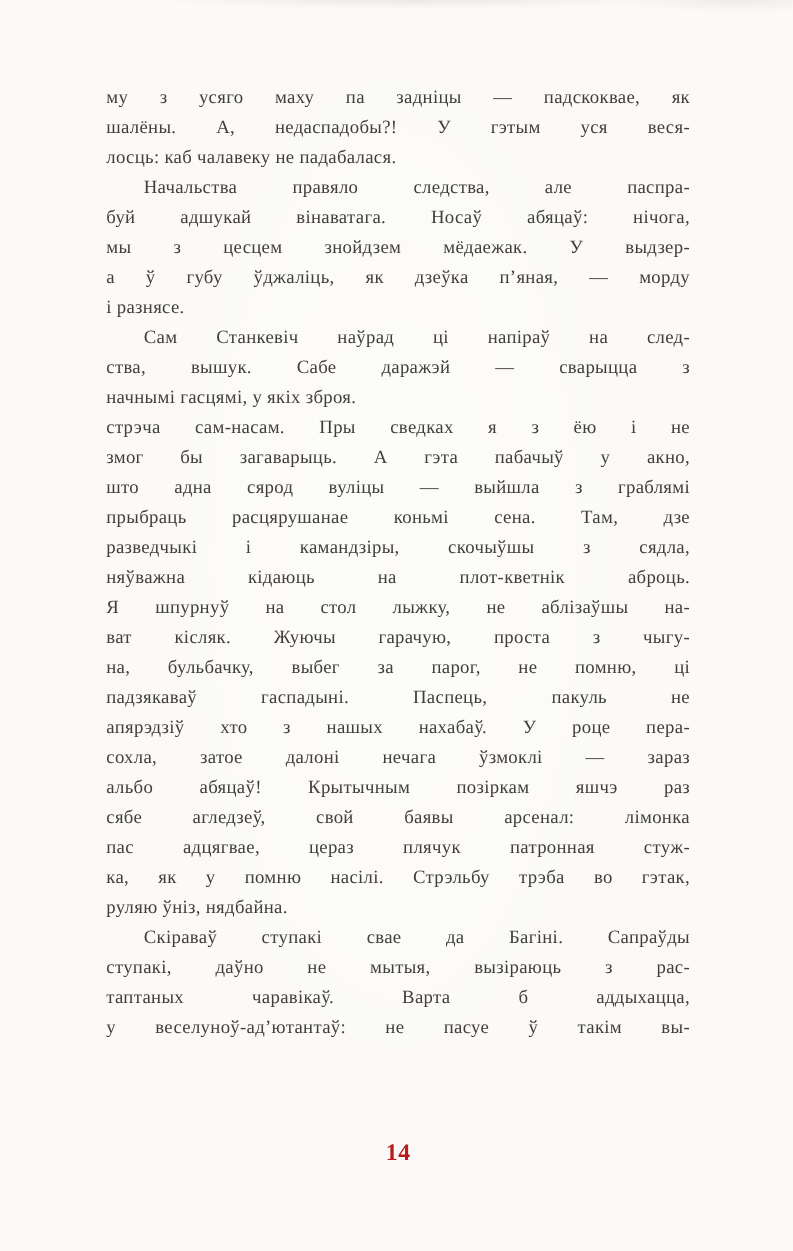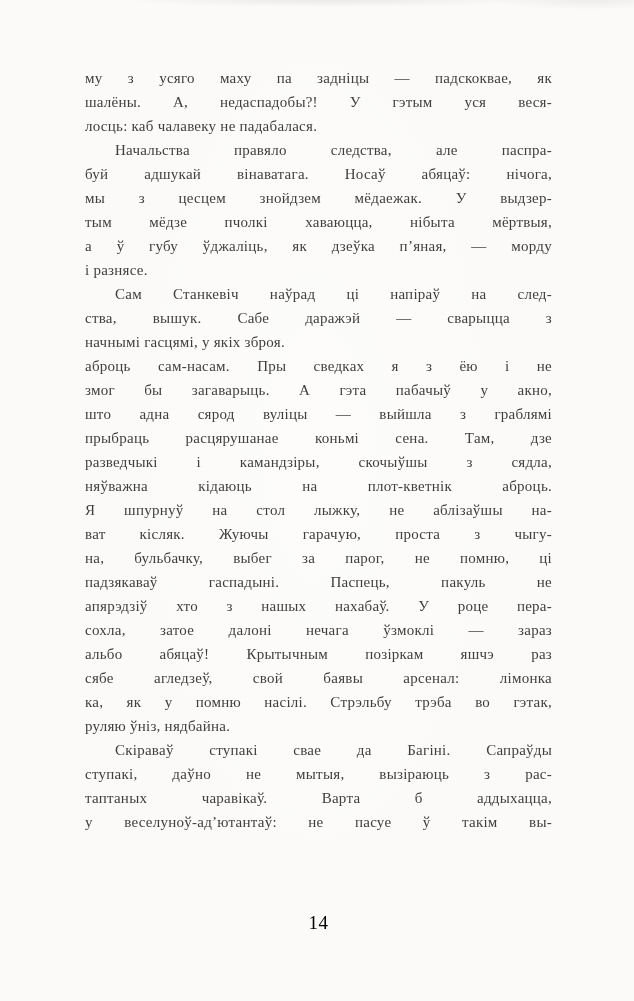--- a/index.html
+++ b/index.html
@@ -41,61 +41,62 @@
   .line.indent { text-indent: 30px; }
   .line.flush { text-align-last: left; }
   .page-number {
     position: absolute;
     left: 85px;
     top: 912px;
     width: 467px;
     text-align: center;
     font-size: 19px;
     letter-spacing: 0.5px;
-    color: #000000;
+    color: #b91c1c;
+    font-weight: bold;
   }
 </style>
 </head>
 <body>
 
 <div class="book-page">
   <div class="text-block">
       <div class="paragraph">
         <div class="line">му з усяго маху па задніцы — падскоквае, як</div>
         <div class="line">шалёны. А, недаспадобы?! У гэтым уся веся-</div>
         <div class="line flush">лосць: каб чалавеку не падабалася.</div>
       </div>
       <div class="paragraph">
         <div class="line indent">Начальства правяло следства, але паспра-</div>
         <div class="line">буй адшукай вінаватага. Носаў абяцаў: нічога,</div>
         <div class="line">мы з цесцем знойдзем мёдаежак. У выдзер-</div>
-        <div class="line">тым мёдзе пчолкі хаваюцца, нібыта мёртвыя,</div>
         <div class="line">а ў губу ўджаліць, як дзеўка п’яная, — морду</div>
         <div class="line flush">і разнясе.</div>
       </div>
       <div class="paragraph">
         <div class="line indent">Сам Станкевіч наўрад ці напіраў на след-</div>
         <div class="line">ства, вышук. Сабе даражэй — сварыцца з</div>
         <div class="line flush">начнымі гасцямі, у якіх зброя.</div>
       </div>
       <div class="paragraph">
-        <div class="line">аброць сам-насам. Пры сведках я з ёю і не</div>
+        <div class="line">стрэча сам-насам. Пры сведках я з ёю і не</div>
         <div class="line">змог бы загаварыць. А гэта пабачыў у акно,</div>
         <div class="line">што адна сярод вуліцы — выйшла з граблямі</div>
         <div class="line">прыбраць расцярушанае коньмі сена. Там, дзе</div>
         <div class="line">разведчыкі і камандзіры, скочыўшы з сядла,</div>
         <div class="line">няўважна кідаюць на плот-кветнік аброць.</div>
         <div class="line">Я шпурнуў на стол лыжку, не аблізаўшы на-</div>
         <div class="line">ват кісляк. Жуючы гарачую, проста з чыгу-</div>
         <div class="line">на, бульбачку, выбег за парог, не помню, ці</div>
         <div class="line">падзякаваў гаспадыні. Паспець, пакуль не</div>
         <div class="line">апярэдзіў хто з нашых нахабаў. У роце пера-</div>
         <div class="line">сохла, затое далоні нечага ўзмоклі — зараз</div>
         <div class="line">альбо абяцаў! Крытычным позіркам яшчэ раз</div>
         <div class="line">сябе агледзеў, свой баявы арсенал: лімонка</div>
+        <div class="line">пас адцягвае, цераз плячук патронная стуж-</div>
         <div class="line">ка, як у помню насілі. Стрэльбу трэба во гэтак,</div>
         <div class="line flush">руляю ўніз, нядбайна.</div>
       </div>
       <div class="paragraph">
         <div class="line indent">Скіраваў ступакі свае да Багіні. Сапраўды</div>
         <div class="line">ступакі, даўно не мытыя, вызіраюць з рас-</div>
         <div class="line">таптаных чаравікаў. Варта б аддыхацца,</div>
         <div class="line">у веселуноў-ад’ютантаў: не пасуе ў такім вы-</div>
       </div>
     </div>

